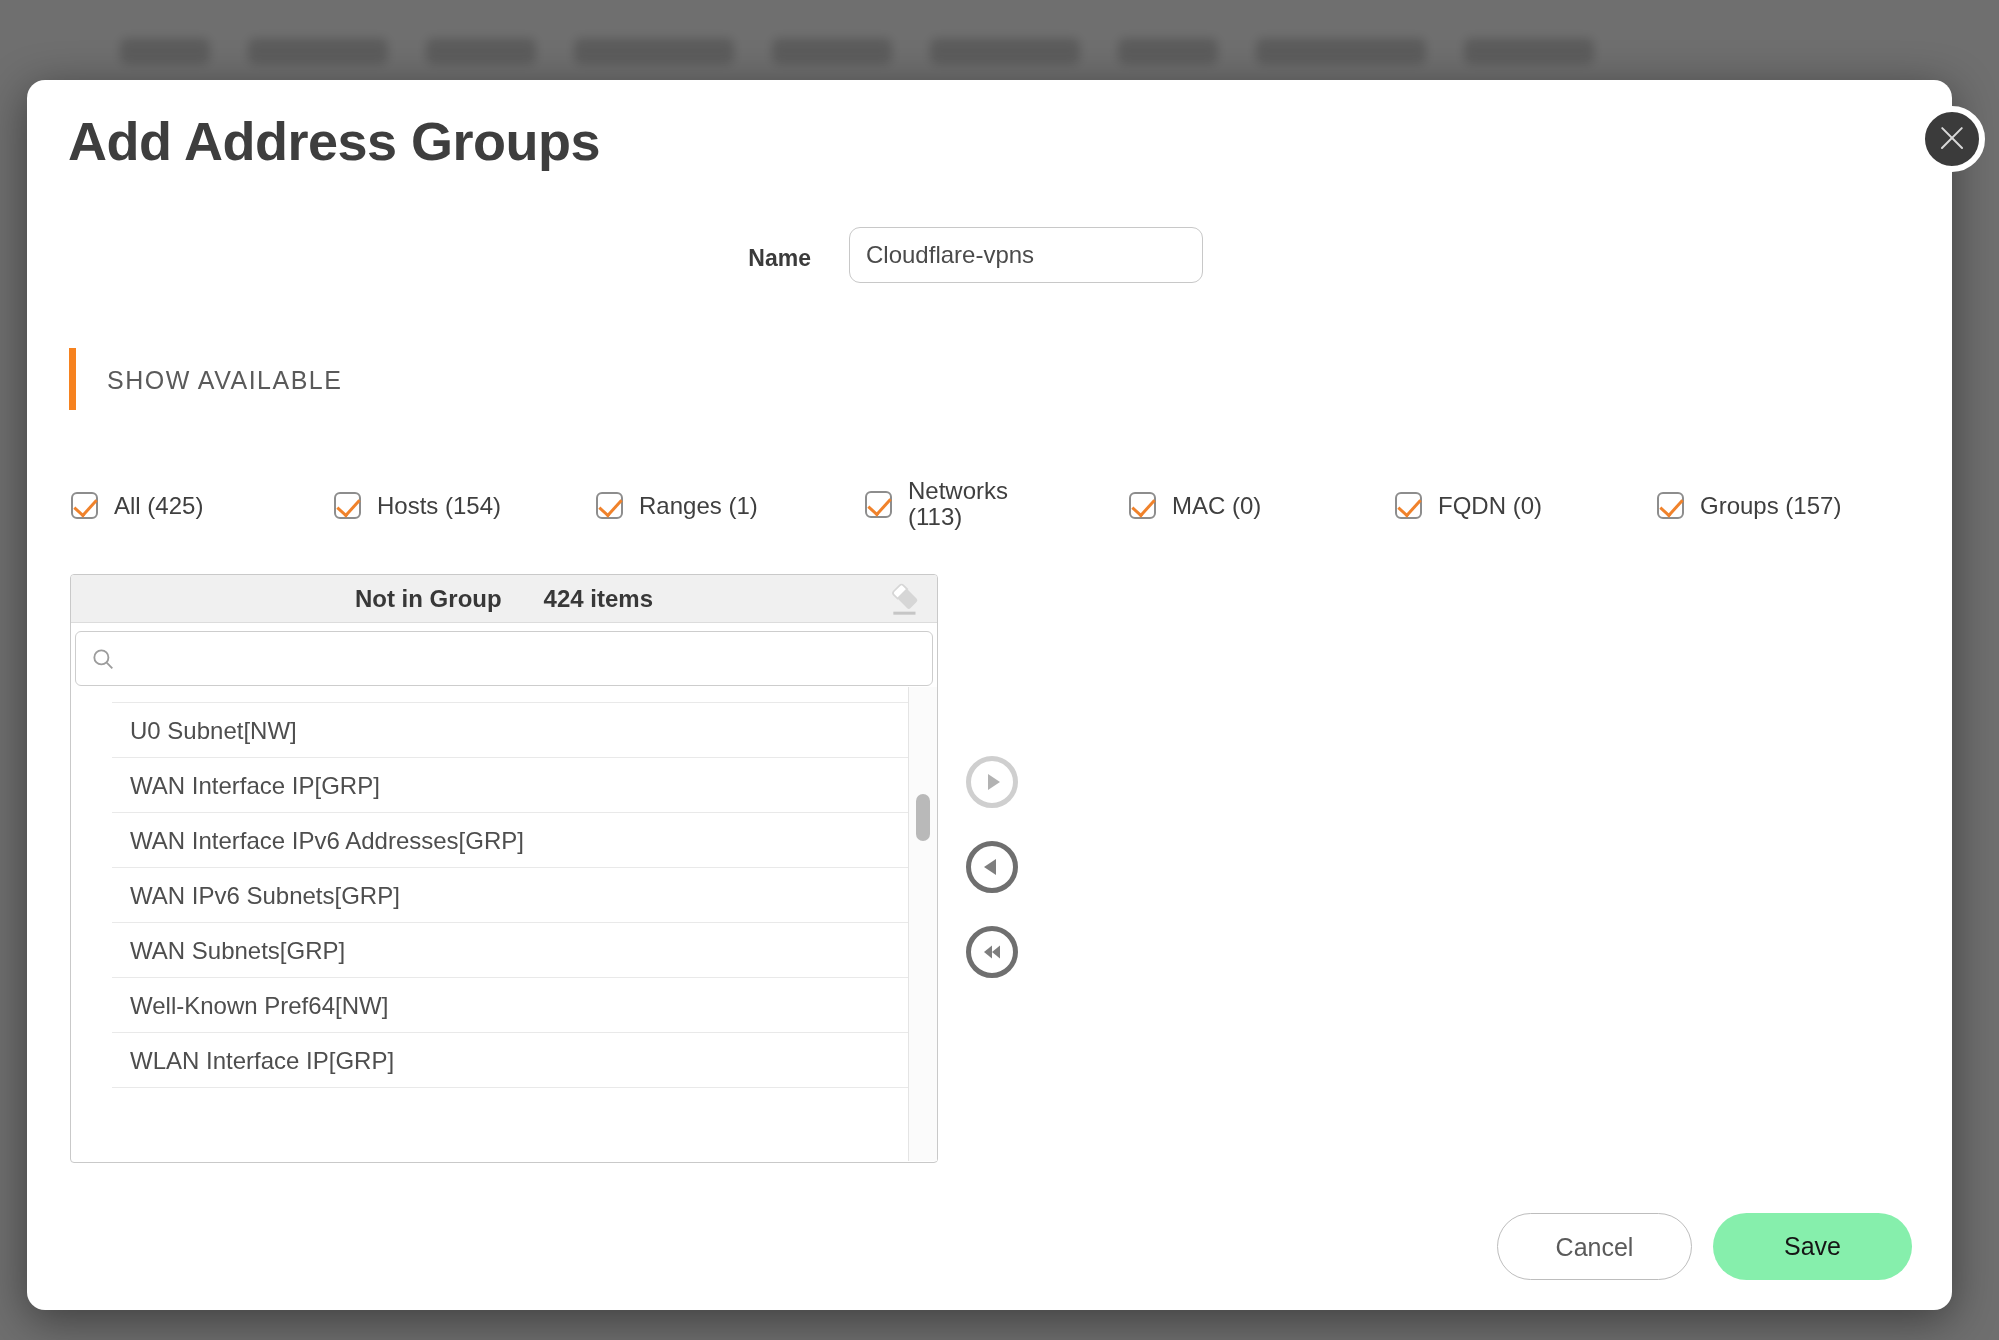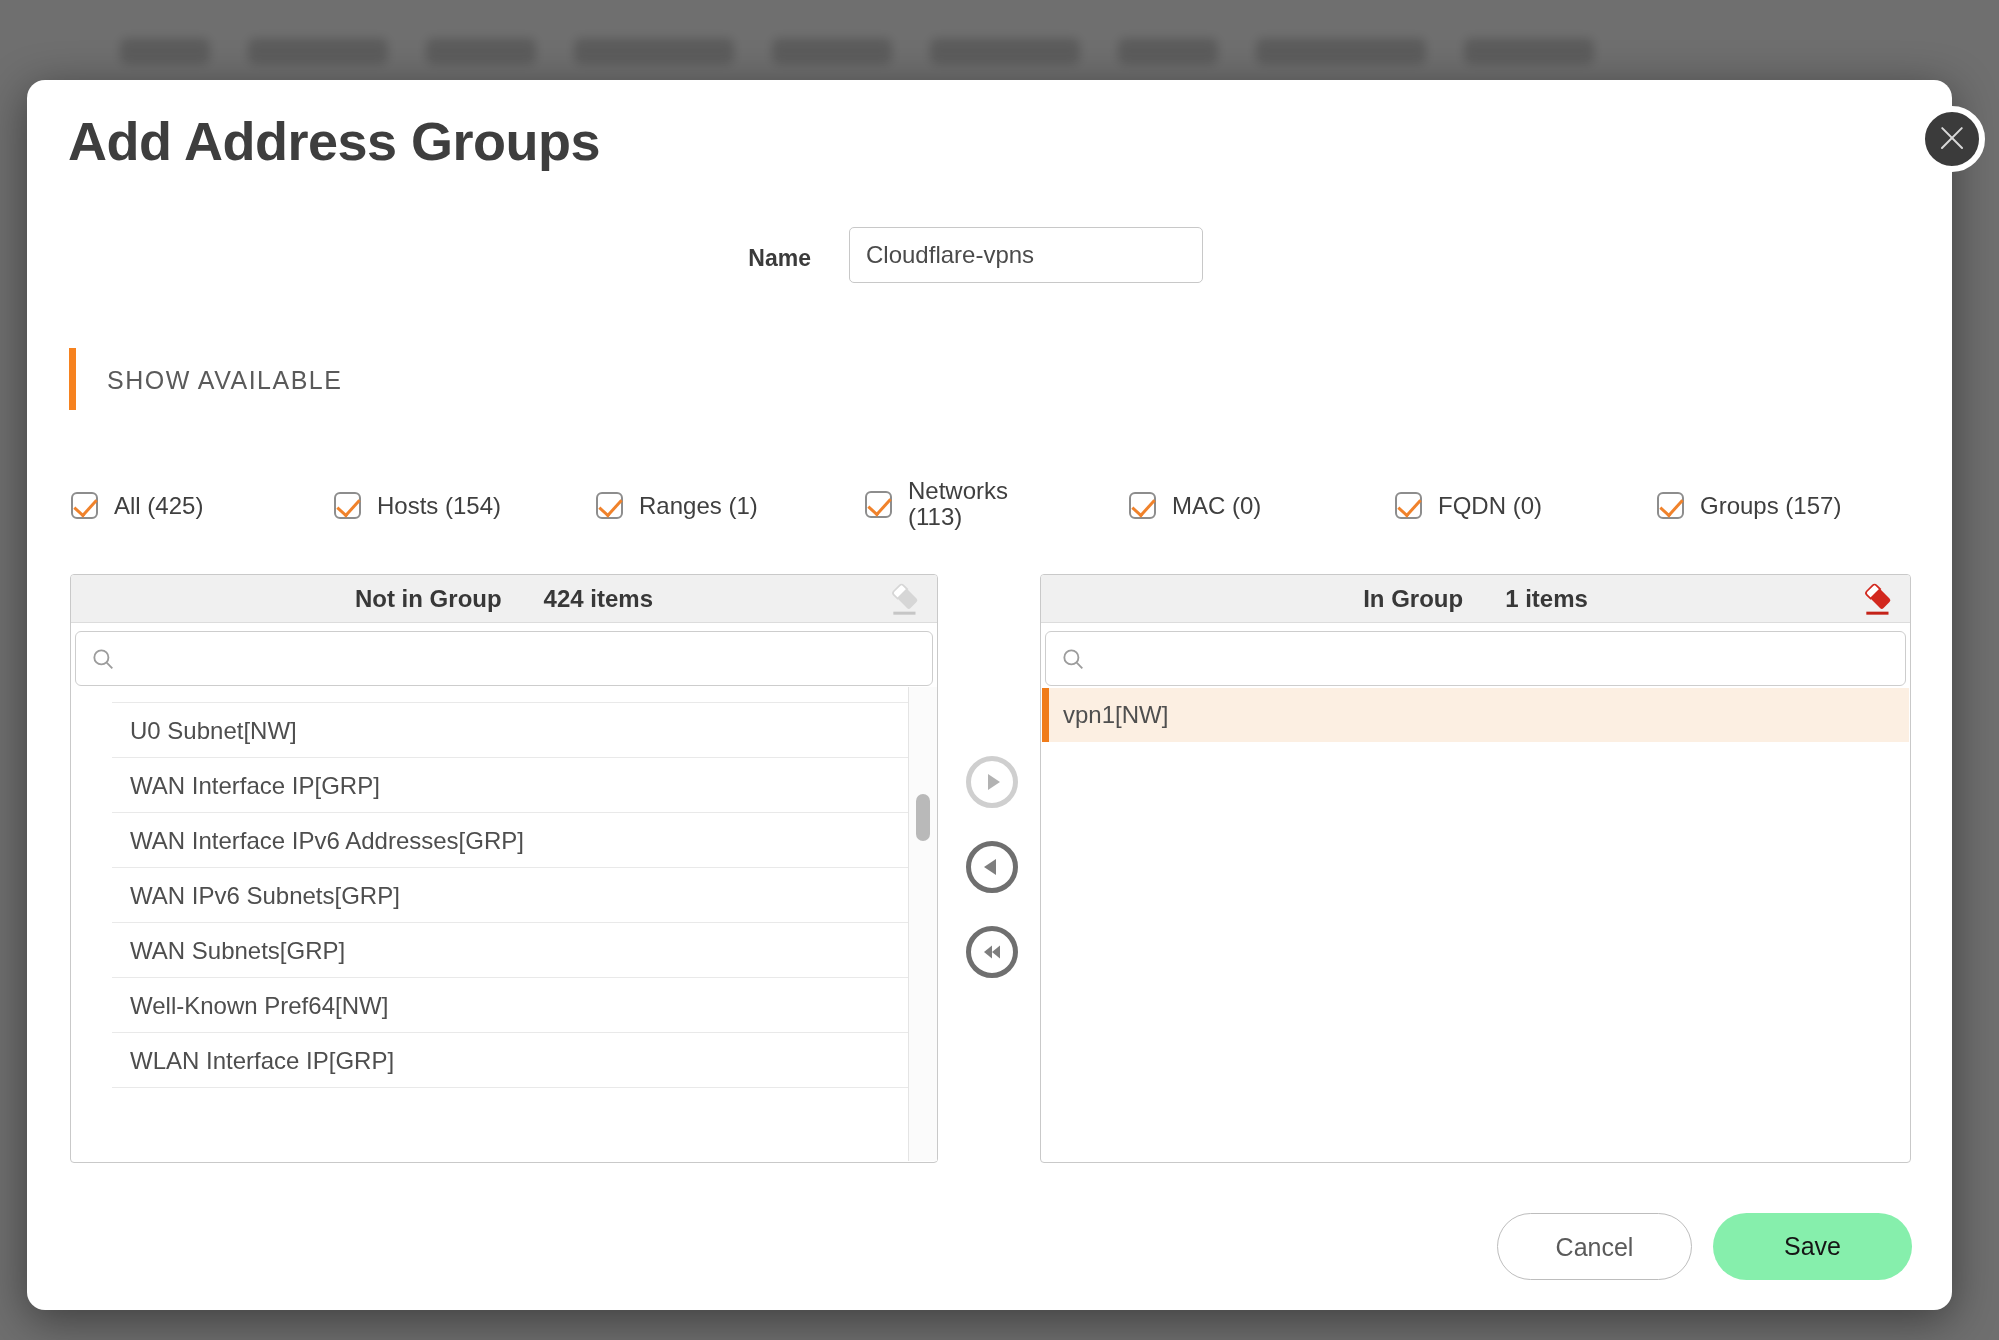--- a/index.html
+++ b/index.html
@@ -29,21 +29,21 @@
   .close-x { position:absolute; left:50%; top:50%; width:30px; height:30px;
     transform:translate(-50%,-50%); }
   .close-x span { position:absolute; left:0; top:13px; width:30px; height:2.4px;
     background:#d8d8d8; border-radius:2px; }
   .close-x span:nth-child(1){ transform:rotate(45deg); }
   .close-x span:nth-child(2){ transform:rotate(-45deg); }
 
   .name-label { position:absolute; left:709px; top:165px; width:75px; text-align:right;
     font-size:23px; font-weight:700; color:#3b3b3b; }
   .name-input { position:absolute; left:822px; top:147px; width:354px; height:56px;
-    border:1.5px solid #c8c8c8; border-radius:5px; font-size:24px; color:#4b4b4b;
+    border:1.5px solid #c8c8c8; border-radius:11px; font-size:24px; color:#4b4b4b;
     padding-left:16px; outline:none; font-family:"Liberation Sans",sans-serif; background:#fff; }
 
   .section-bar { position:absolute; left:42px; top:268px; width:7px; height:62px;
     background:#f6821f; }
   .section-heading { position:absolute; left:80px; top:286px; font-size:25px;
     color:#5a5a5a; letter-spacing:1.5px; }
 
   .filter { position:absolute; top:412px; display:flex; align-items:center; gap:16px; }
   .filter.two-line { top:398px; }
   .checkbox { width:27px; height:27px; border:2px solid #8d8d8d; border-radius:6px;
@@ -205,40 +205,17 @@
       <polygon points="17,5 17,21 5,13" fill="#7e7e7e"></polygon>
     </svg>
   </div>
   <div class="tbtn tbtn-all-left enabled">
     <svg width="26" height="26" viewBox="0 0 26 26">
       <polygon points="13,6.5 13,19.5 5,13" fill="#7e7e7e"></polygon>
       <polygon points="21,6.5 21,19.5 13,13" fill="#7e7e7e"></polygon>
     </svg>
   </div>
 
-  <div class="panel right">
-    <div class="panel-header">
-      <span>In Group</span>
-      <span>1 items</span>
-      <span class="eraser-btn">
-        <svg width="38" height="38" viewBox="0 0 24 24">
-          <g transform="rotate(45 12 10)">
-            <rect x="4.5" y="6.5" width="15" height="8.5" rx="1.6" fill="#d2281e"></rect>
-            <path d="M6.1 6.5 h3.4 v8.5 H6.1 a1.6 1.6 0 0 1 -1.6 -1.6 v-5.3 a1.6 1.6 0 0 1 1.6 -1.6 z" fill="#ffffff" stroke="#d2281e" stroke-width="1.1"></path>
-          </g>
-          <rect x="4" y="20" width="14" height="1.9" fill="#c42218"></rect>
-        </svg>
-      </span>
-    </div>
-    <div class="search-box">
-      <svg width="26" height="26" viewBox="0 0 24 24">
-        <circle cx="10.5" cy="10.5" r="6.5" fill="none" stroke="#9c9c9c" stroke-width="1.7"></circle>
-        <line x1="15.4" y1="15.4" x2="20.6" y2="20.6" stroke="#9c9c9c" stroke-width="1.7"></line>
-      </svg>
-      <input class="search-input" type="text" style="">
-    </div>
-    <div class="selected-row">vpn1[NW]</div>
-  </div>
 
   <button class="btn cancel">Cancel</button>
   <button class="btn save">Save</button>
 
 </div>
 
 </body></html>

